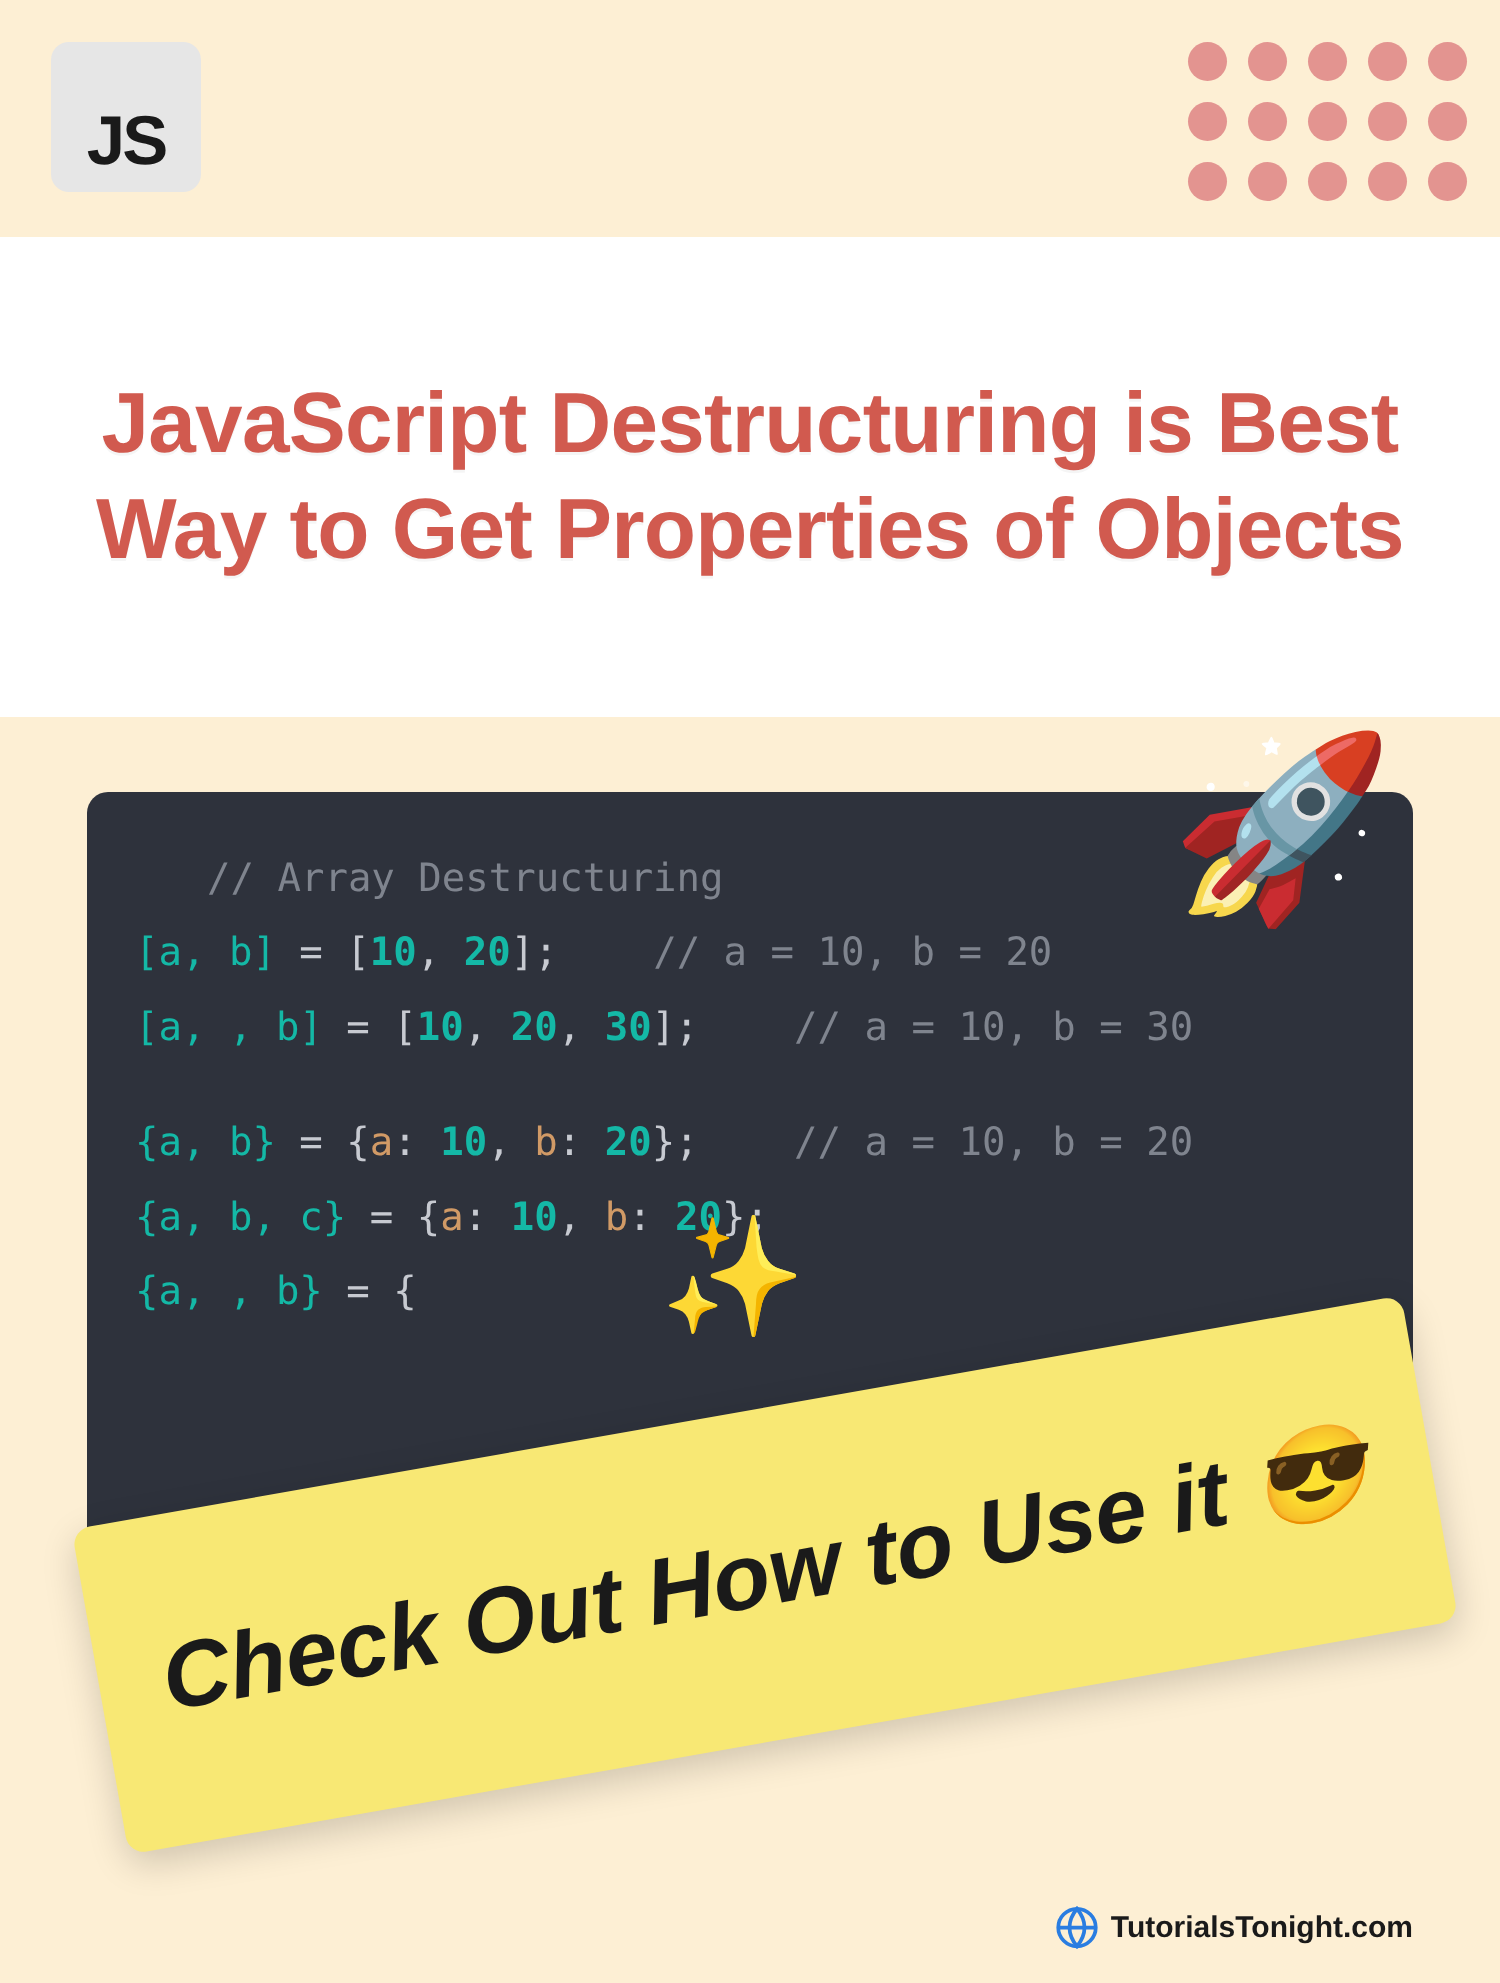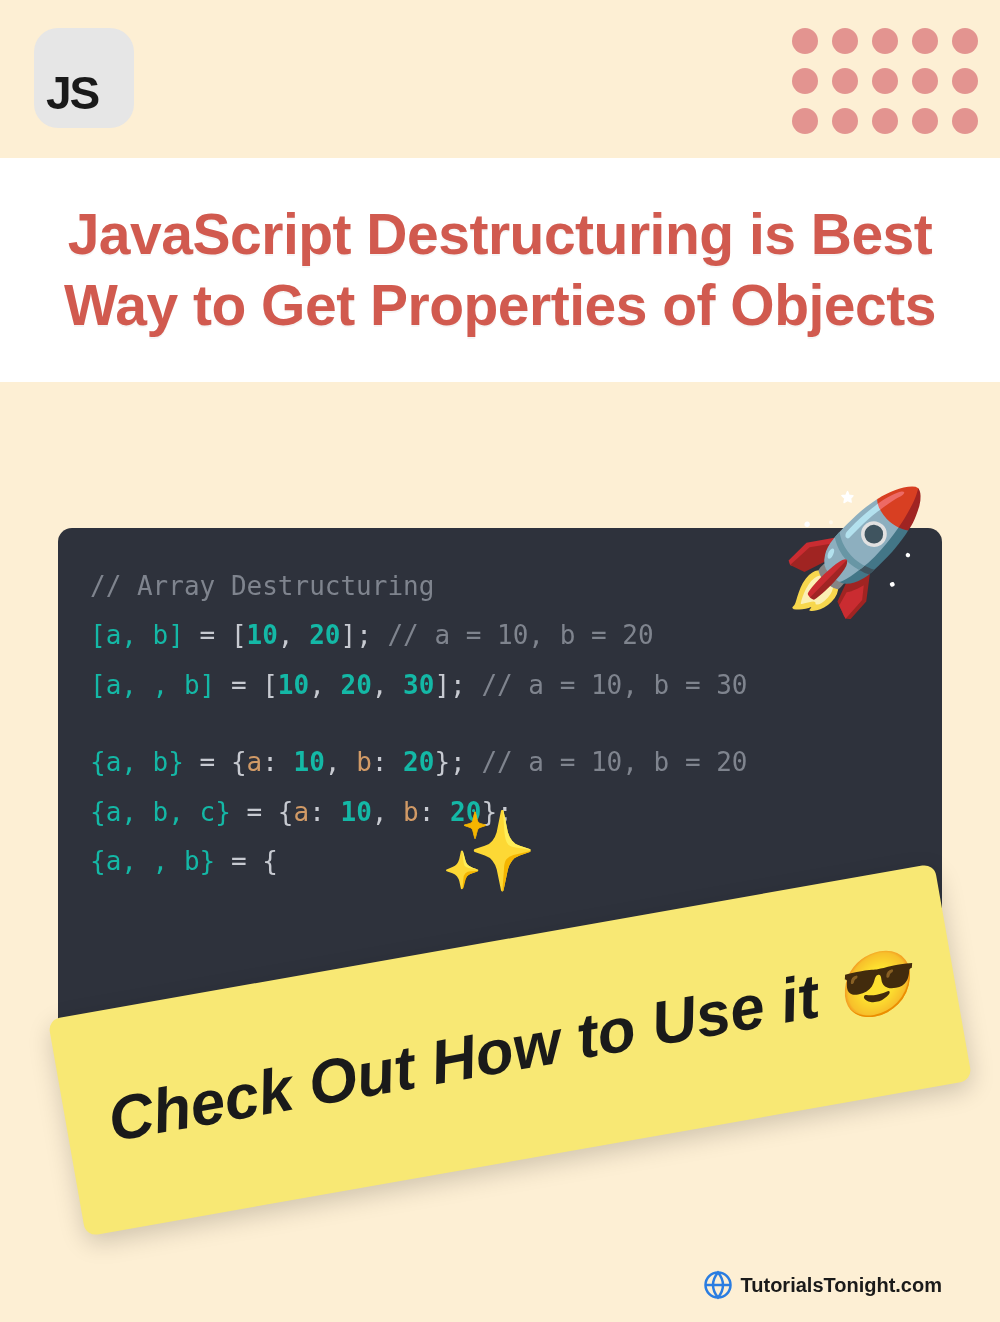--- a/index.html
+++ b/index.html
@@ -17,24 +17,24 @@
     height: 140px;
     background: #fdefd4;
   }
   .js-badge {
     position: absolute;
     top: 28px;
     left: 34px;
     width: 100px;
     height: 100px;
     background: #e6e6e6;
-    border-radius: 24px;
+    border-radius: 12px;
     display: flex;
     align-items: flex-end;
-    justify-content: flex-start;
+    justify-content: center;
     padding: 8px 12px;
     font-weight: 800;
     font-size: 46px;
     color: #1a1a1a;
     letter-spacing: -2px;
   }
   .dot-grid {
     position: absolute;
     top: 28px;
     right: 22px;
@@ -45,21 +45,21 @@
   }
   .dot {
     width: 26px; height: 26px;
     background: #e39490;
     border-radius: 50%;
   }
   .title-panel {
     position: absolute;
     top: 158px;
     left: 0; right: 0;
-    height: 224px;
+    height: 320px;
     background: #ffffff;
     display: flex;
     align-items: center;
     justify-content: center;
     padding: 16px 60px;
   }
   .title-text {
     font-size: 57px;
     font-weight: 800;
     color: #d15a4f;
@@ -76,21 +76,21 @@
     height: 540px;
     background: #2e323c;
     border-radius: 14px;
     padding: 34px 32px;
     font-family: "SF Mono", "Consolas", "Monaco", monospace;
     font-size: 26px;
     line-height: 1.9;
     color: #c7cad1;
   }
   .code-line { white-space: nowrap; }
-  .cmt { color: #7f848e; }
+  .cmt { color: #7f848e; margin-left: 48px; }
   .punc { color: #c7cad1; }
   .var { color: #14b8a6; }
   .num { color: #14b8a6; font-weight: bold; }
   .prop { color: #d19a66; }
   .section-gap { height: 28px; }
   .rocket {
     position: absolute;
     top: 482px;
     right: 70px;
     font-size: 120px;

